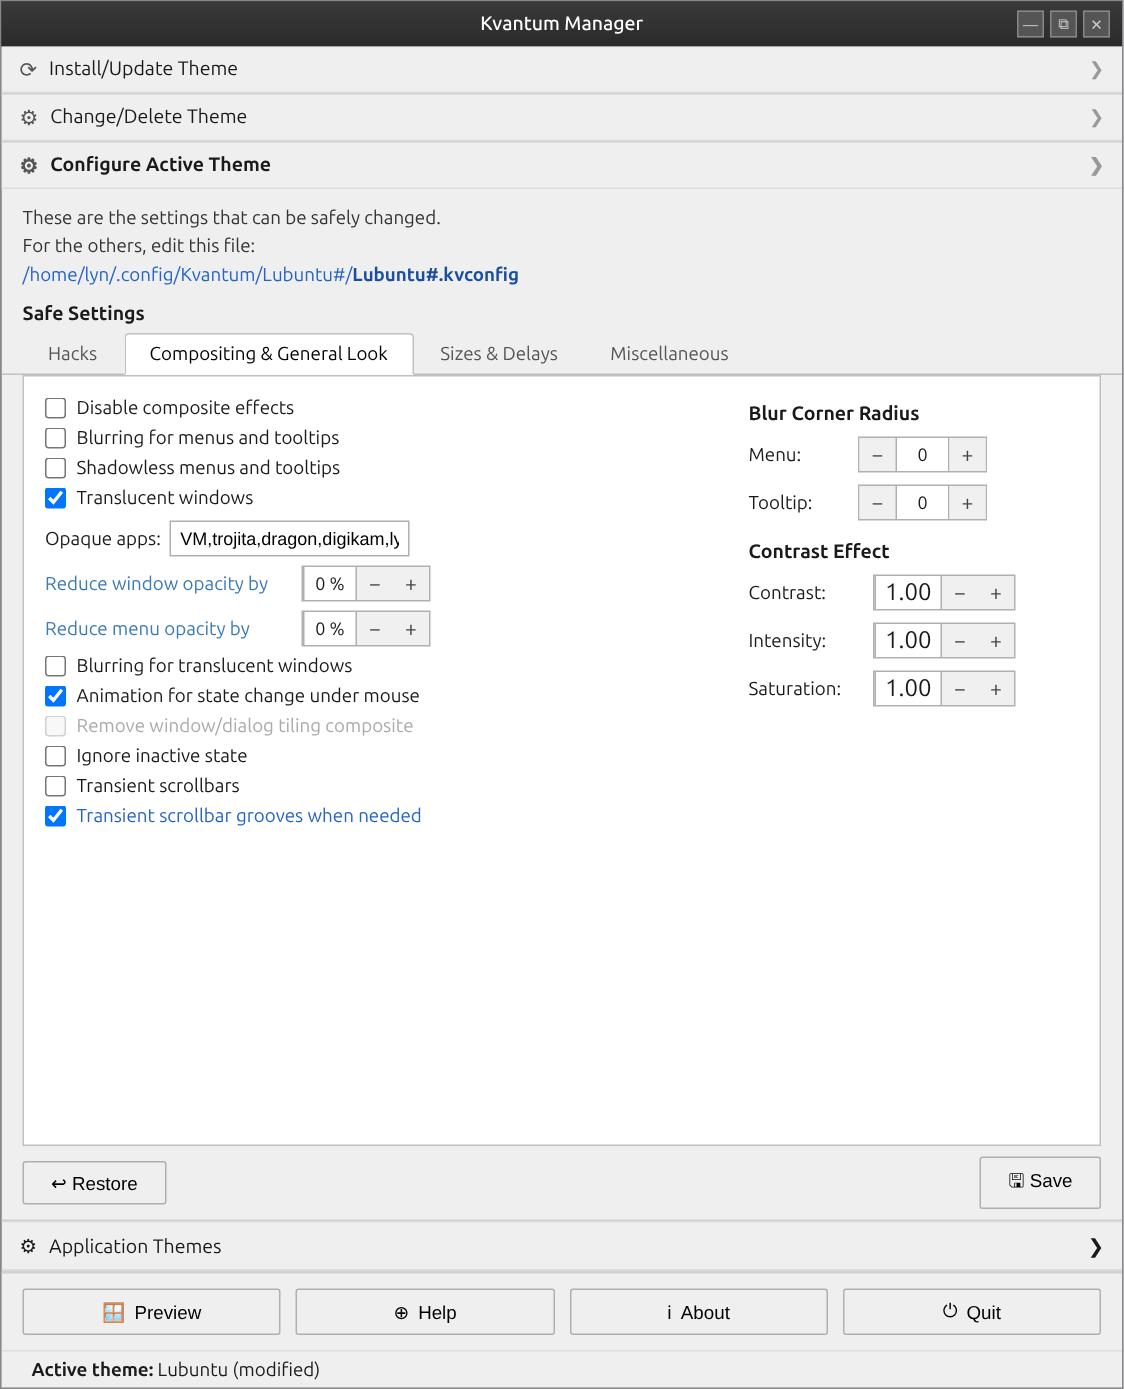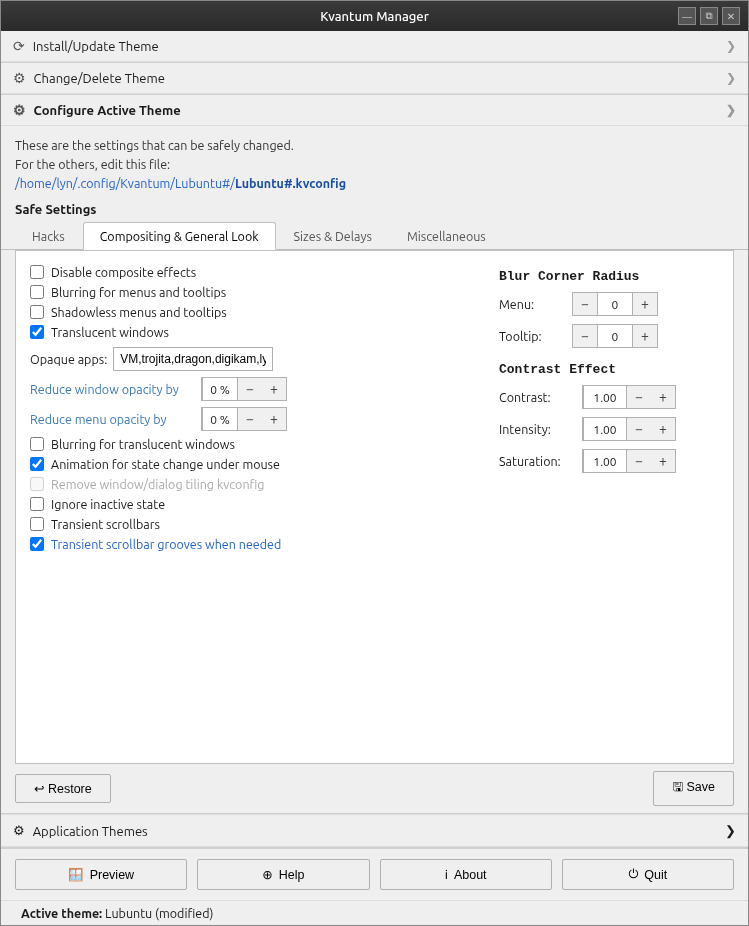--- a/index.html
+++ b/index.html
@@ -213,21 +213,20 @@
       cursor: pointer;
       font-size: 14px;
       color: #444;
       background: #f0f0f0;
     }
     .section-header {
       font-weight: bold;
       font-size: 13px;
       margin-bottom: 8px;
       margin-top: 4px;
-      font-family: Liberation Mono, monospace;
     }
     .blur-row {
       display: flex;
       align-items: center;
       gap: 8px;
       margin-bottom: 8px;
       font-size: 12.5px;
     }
     .blur-label {
       min-width: 65px;
@@ -239,21 +238,21 @@
       margin-bottom: 8px;
       font-size: 12.5px;
     }
     .contrast-label {
       min-width: 75px;
     }
     .contrast-value {
       padding: 0 6px;
       min-width: 44px;
       text-align: center;
-      font-size: 12px;
+      font-size: 16px;
       border-right: 1px solid #b0b0b0;
       border-left: 1px solid #b0b0b0;
       height: 100%;
       display: flex;
       align-items: center;
       justify-content: center;
     }
     .bottom-buttons {
       display: flex;
       justify-content: space-between;
@@ -410,21 +409,21 @@
           <span>Blurring for translucent windows</span>
         </div>
 
         <div class="checkbox-row">
           <input type="checkbox" checked="" style="">
           <span>Animation for state change under mouse</span>
         </div>
 
         <div class="checkbox-row disabled">
           <input type="checkbox" disabled="" style="">
-          <span>Remove window/dialog tiling kvconfig</span>
+          <span>Remove window/dialog tiling composite</span>
         </div>
 
         <div class="checkbox-row">
           <input type="checkbox" style="">
           <span>Ignore inactive state</span>
         </div>
 
         <div class="checkbox-row">
           <input type="checkbox" style="">
           <span>Transient scrollbars</span>

